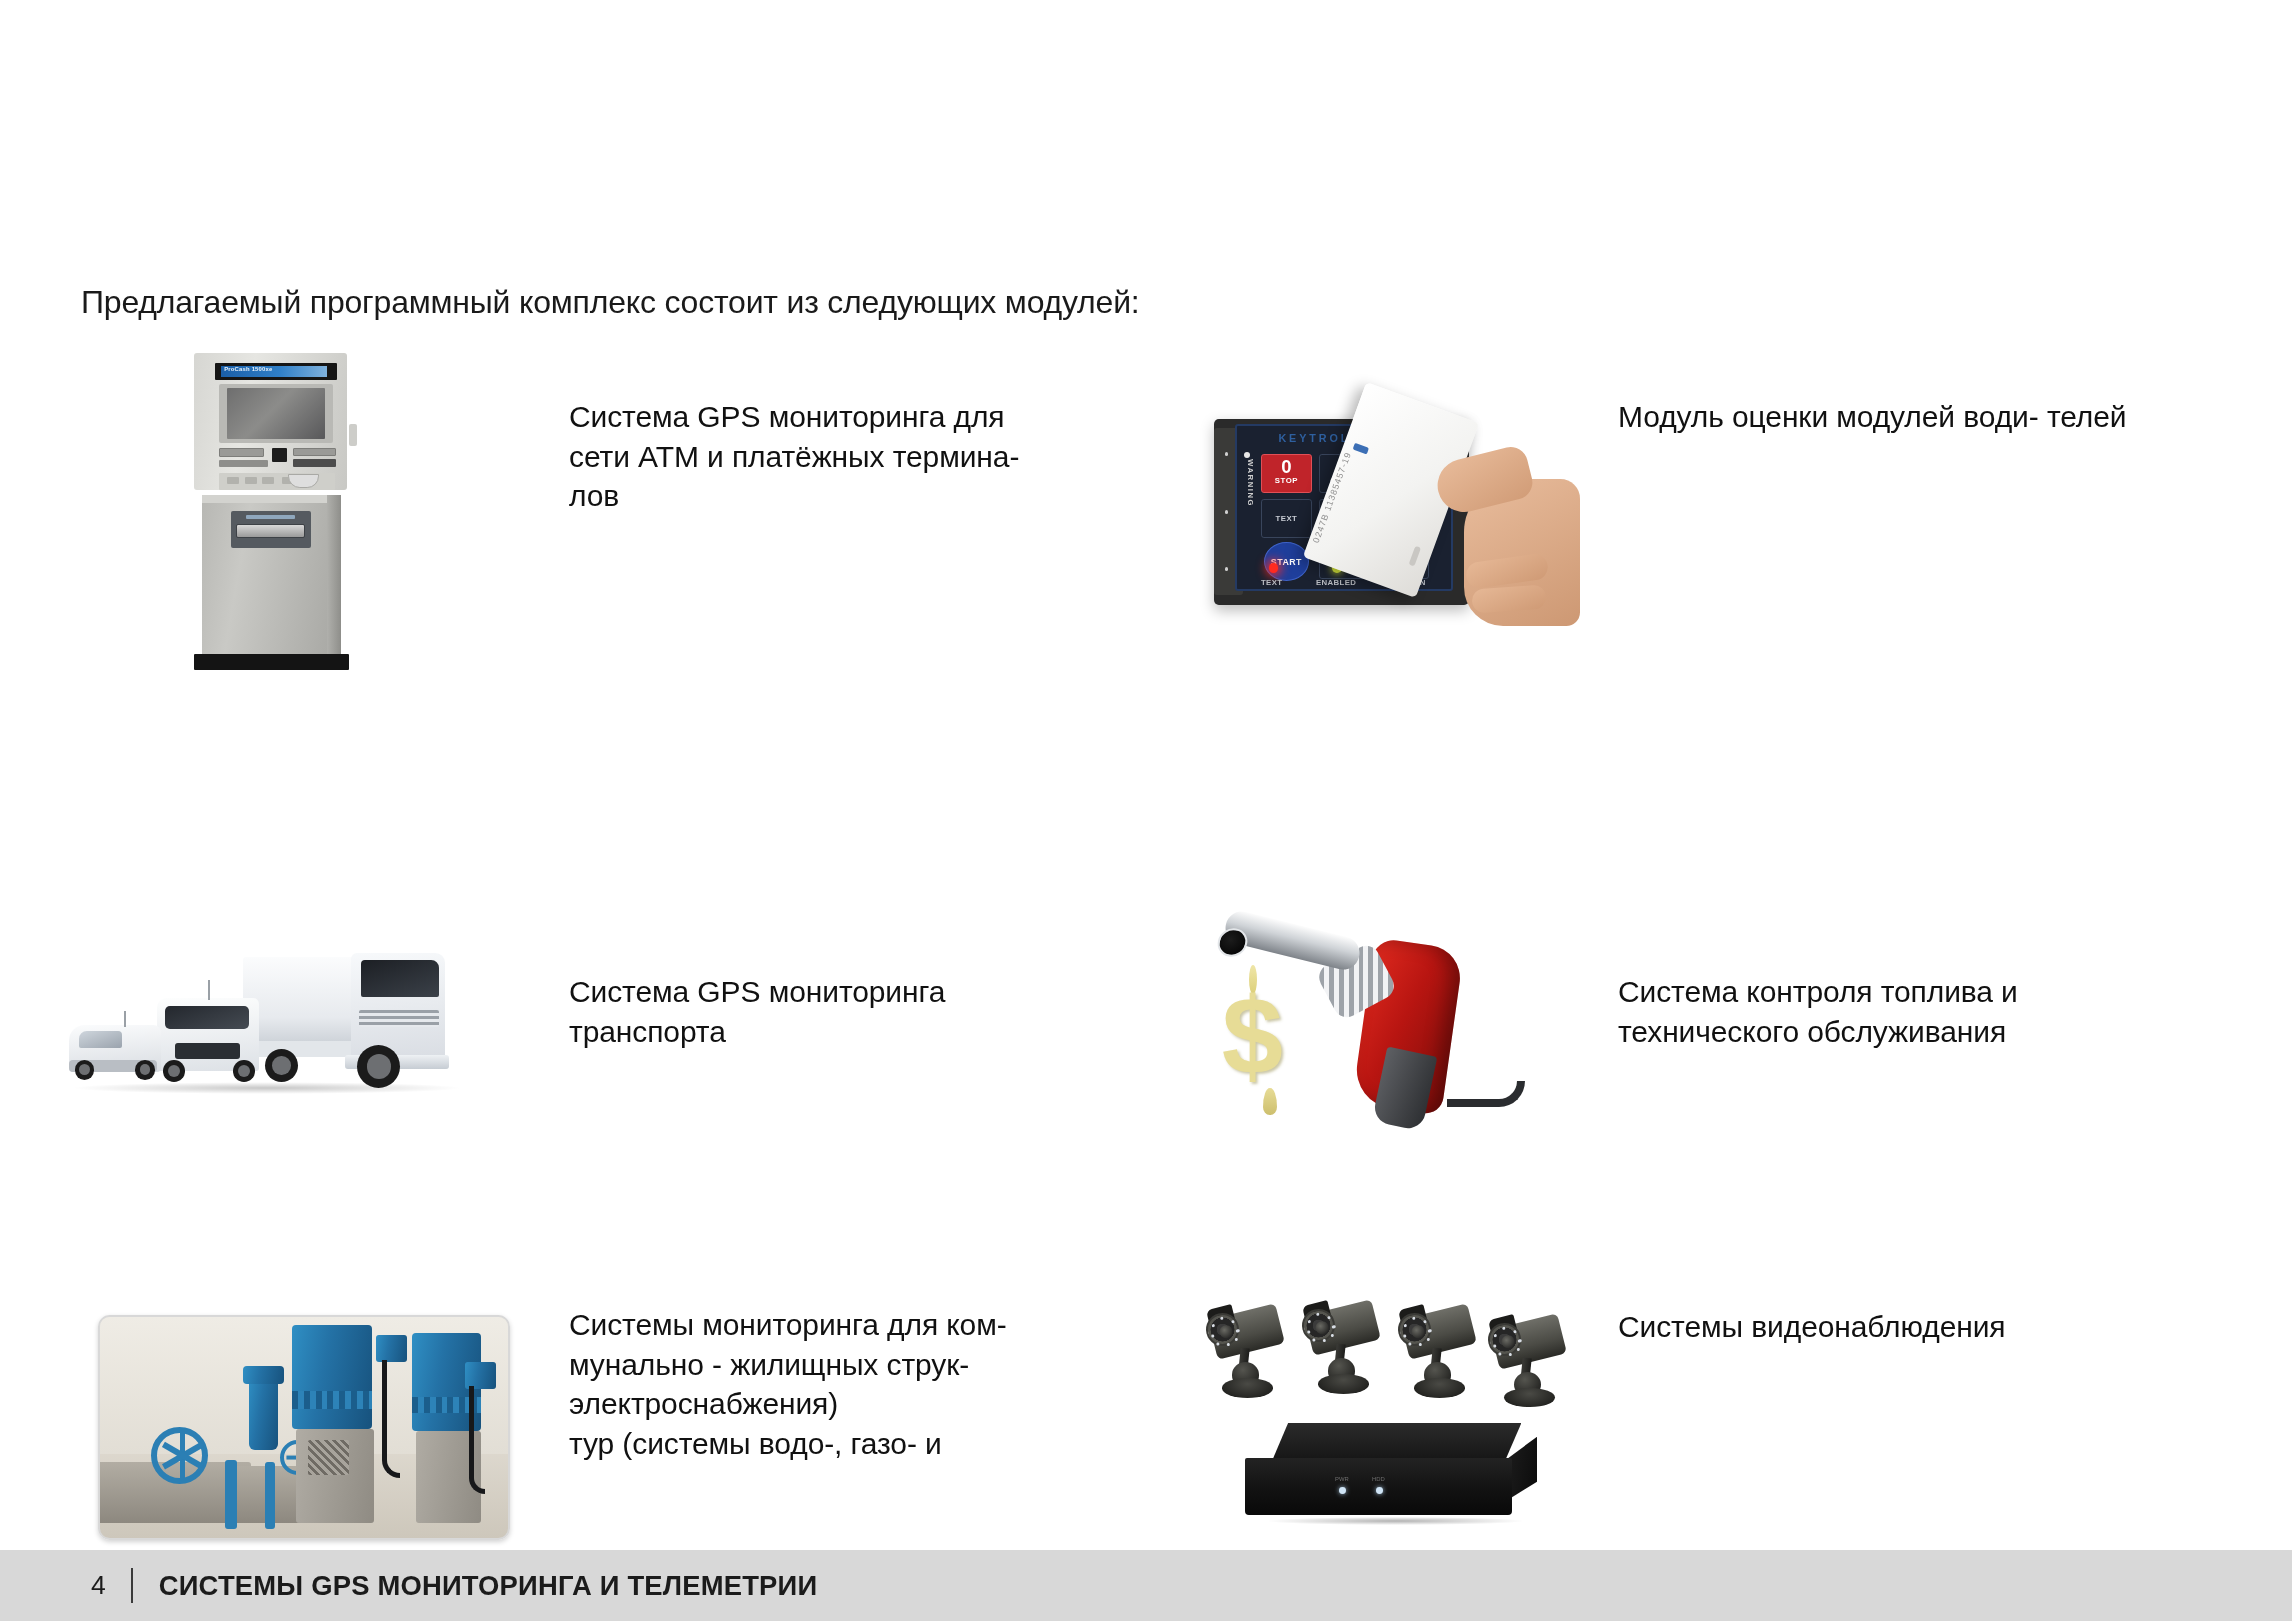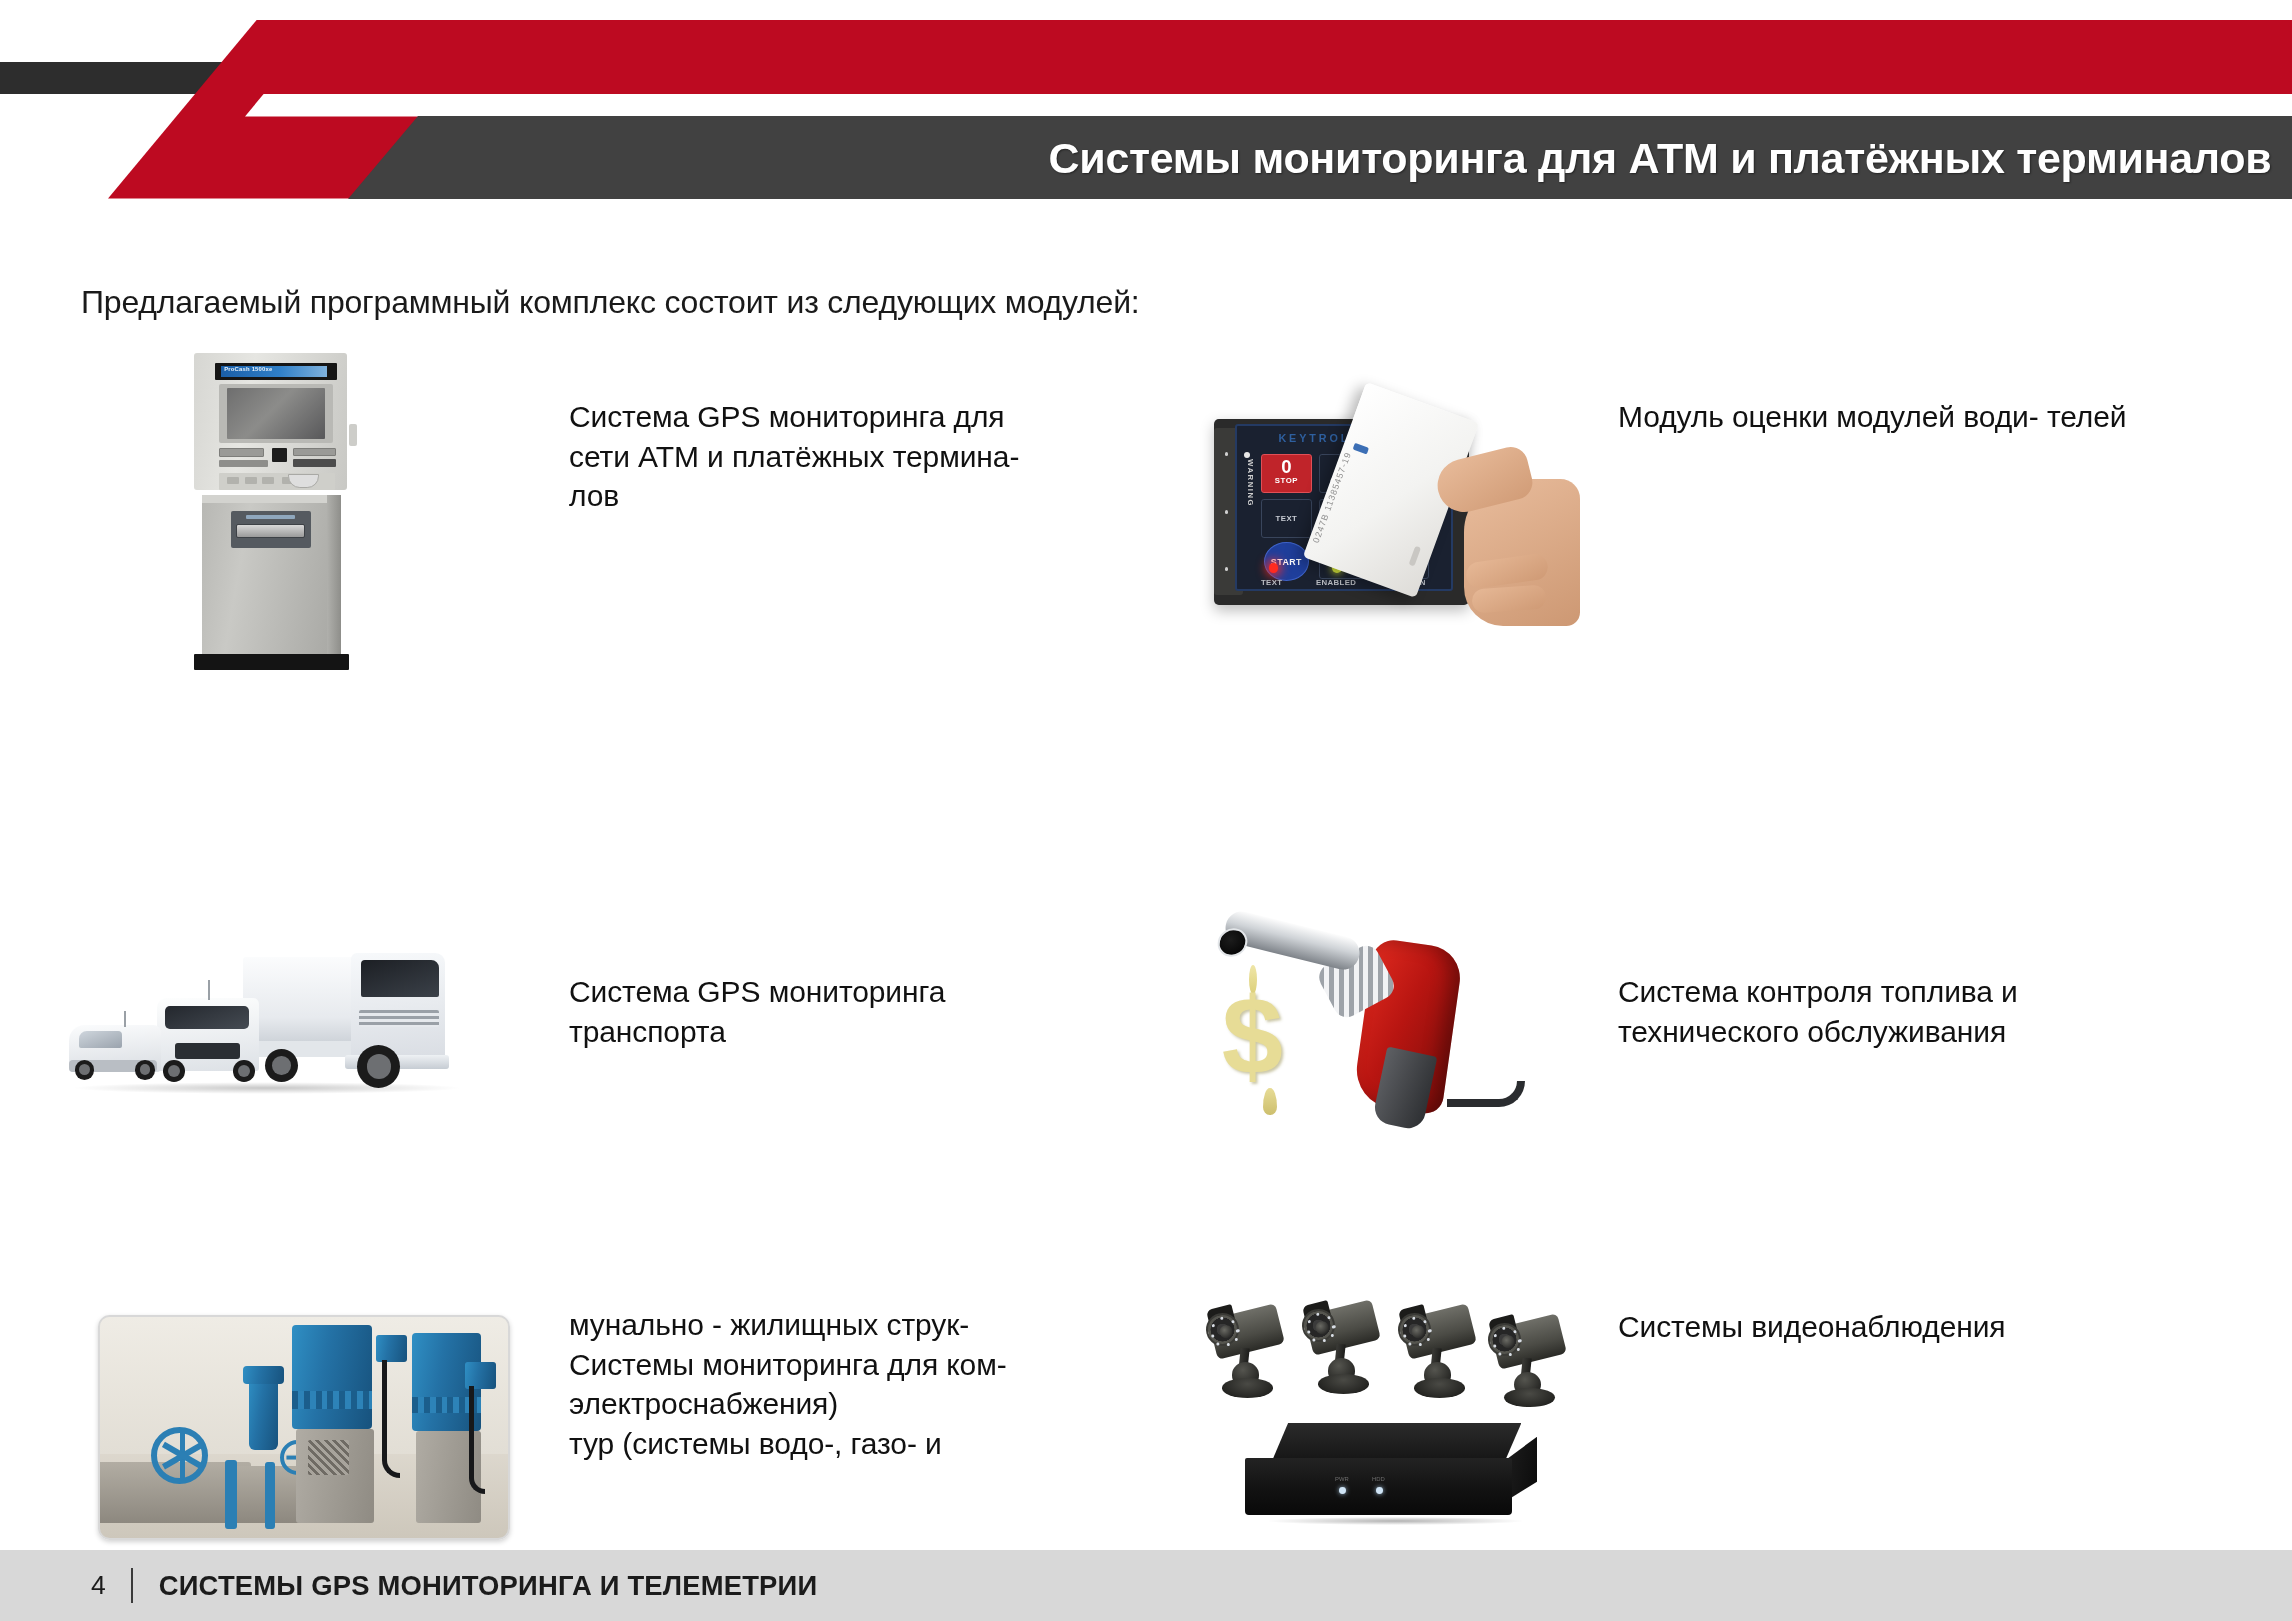--- a/index.html
+++ b/index.html
@@ -500,28 +500,20 @@
   }
   .footer-text {
     font-size: 27.4px; font-weight: bold; color: #1b1b1b; letter-spacing: 0.2px;
   }
 </style>
 </head>
 <body>
 
 <div class="slide">
 
-  <div class="header">
-    <div class="hdr-topbar"></div>
-    <div class="hdr-red"></div>
-    <div class="hdr-white-gap"></div>
-    <div class="hdr-titlebar">
-      <div class="hdr-title">Системы мониторинга для АТМ и платёжных терминалов</div>
-    </div>
-  </div>
 
   <div class="intro">Предлагаемый программный комплекс состоит из следующих модулей:</div>
 
   <div class="grid">
 
     <div class="row" style="height:412px;">
 
       <div class="cell cell-left">
         <div class="media" style="left:125px; top:0;">
           <div class="atm">
@@ -734,22 +726,22 @@
             <div class="pump-housing" style="left:316px; top:114px; width:65px; height:92px;"></div>
 
             <div class="pump-motor" style="left:276px; top:17.6px; width:31px; height:27.4px; border-radius:2.9px;"></div>
             <div class="pump-motor" style="left:365px; top:45px; width:31px; height:27.4px; border-radius:2.9px;"></div>
 
             <div class="pump-cable" style="left:282px; top:43px; width:17.6px; height:118px;"></div>
             <div class="pump-cable" style="left:369px; top:69px; width:15.7px; height:108px;"></div>
           </div>
         </div>
         <div class="caption cap-justify" style="left:510px; top:78px; width:568px;">
+          <span>Системы мониторинга для ком-</span>
           <span>мунально - жилищных струк-</span>
-          <span>Системы мониторинга для ком-</span>
           <span>электроснабжения)</span>
           <span>тур (системы водо-, газо- и</span>
         </div>
       </div>
 
       <div class="cell cell-right">
         <div class="media" style="left:0; top:80px;">
           <div class="cctv">
             <div class="cam" style="left:0; top:0;">
               <div class="cam-barrel"></div>

